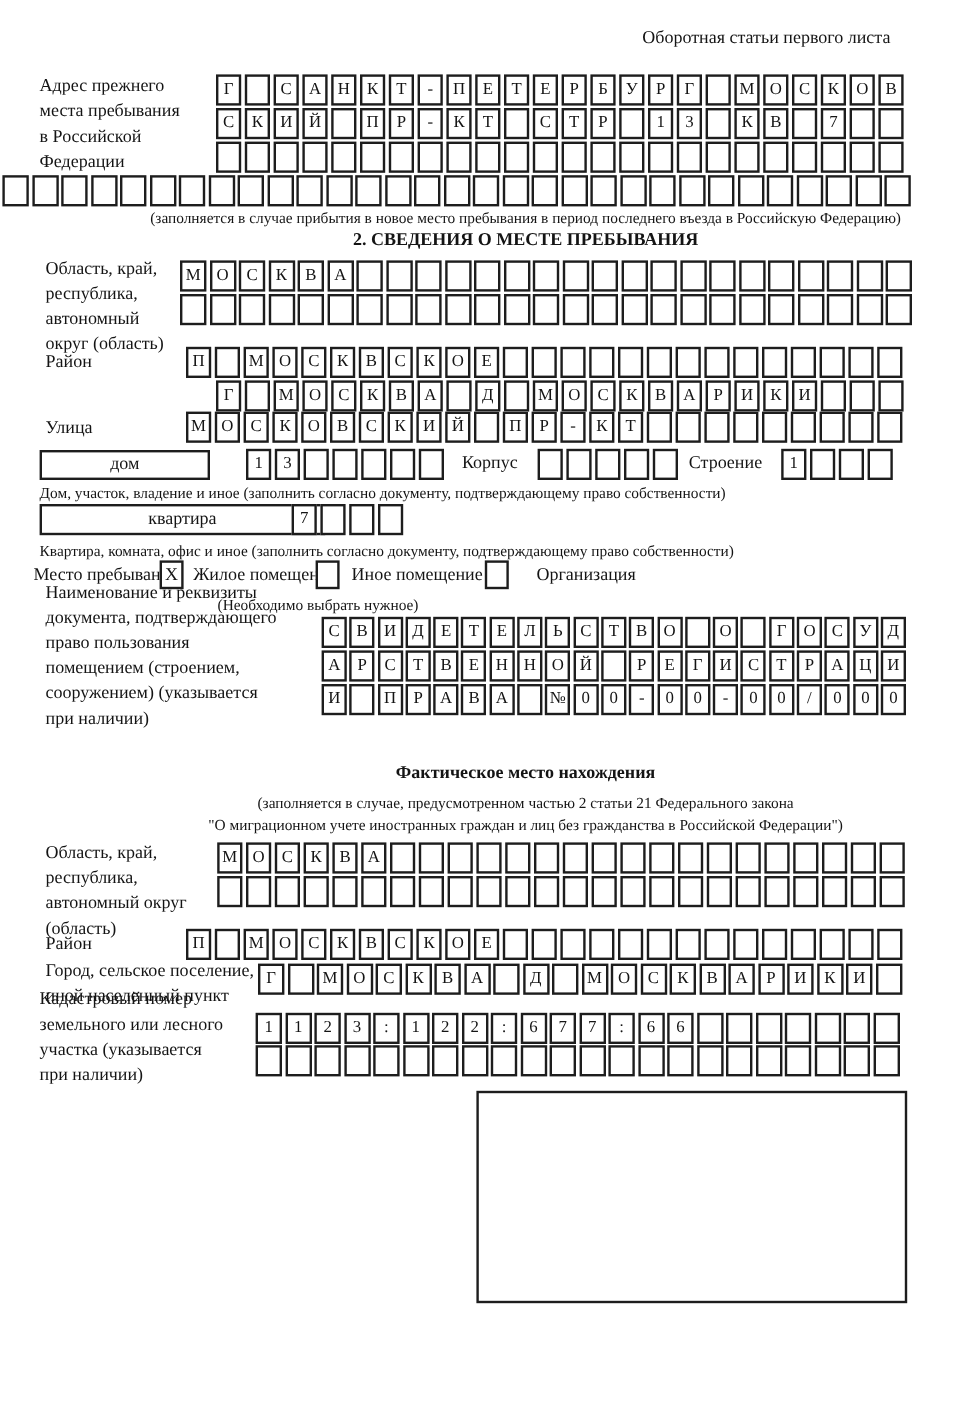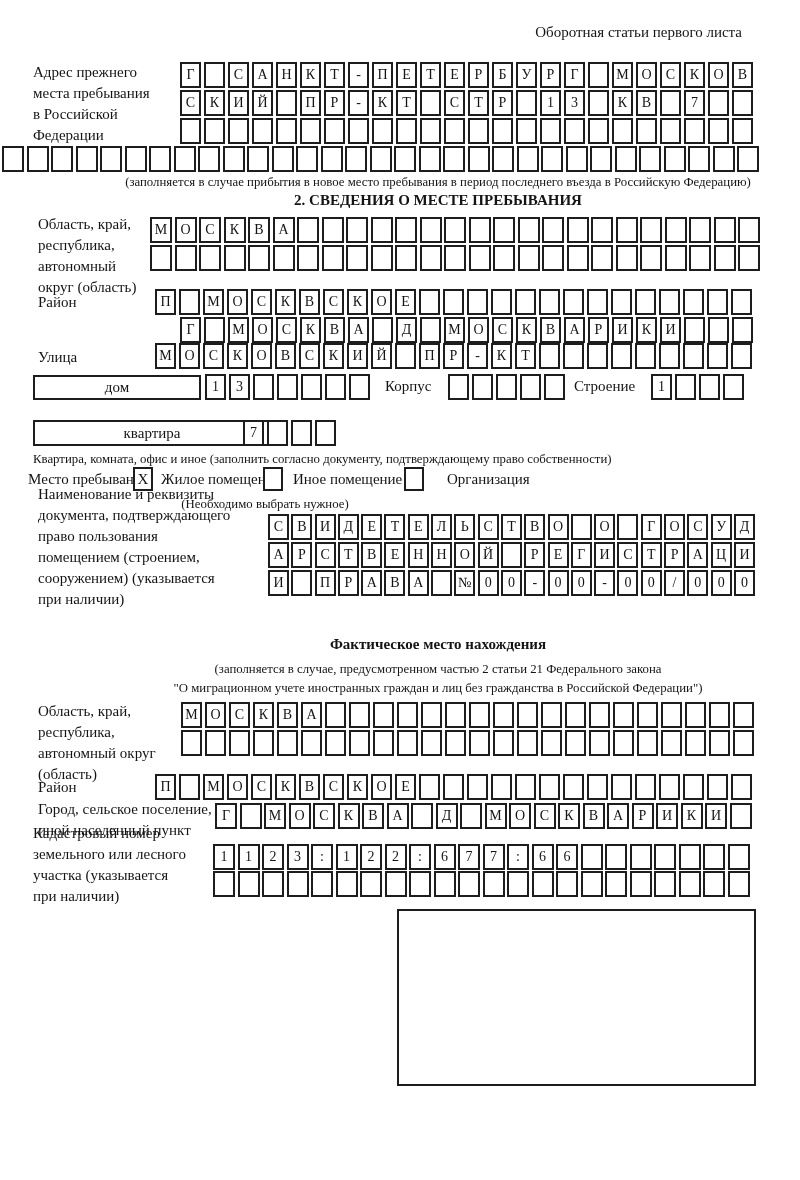--- a/index.html
+++ b/index.html
@@ -285,21 +285,21 @@
       <span class="cell"></span>
       <span class="cell"></span>
       <span class="cell"></span>
       <span class="cell"></span>
       <span class="cell"></span>
       <span class="cell"></span>
       <span class="cell"></span>
       <span class="cell"></span>
     </div>
 
-  <div class="wbox" style="left:33px;top:375px;width:168px;height:25px">дом</div>
+  <div class="wbox" style="left:33px;top:375px;width:142px;height:25px">дом</div>
   <div class="row" style="left:205px;top:374px">
       <span class="cell">1</span>
       <span class="cell">3</span>
       <span class="cell"></span>
       <span class="cell"></span>
       <span class="cell"></span>
       <span class="cell"></span>
       <span class="cell"></span>
     </div>
   <div class="abs" style="left:385px;top:378px">Корпус</div>
@@ -310,20 +310,21 @@
       <span class="cell"></span>
       <span class="cell"></span>
     </div>
   <div class="abs" style="left:574px;top:378px">Строение</div>
   <div class="row" style="left:651px;top:374px">
       <span class="cell">1</span>
       <span class="cell"></span>
       <span class="cell"></span>
       <span class="cell"></span>
     </div>
+  <div class="cap" style="left:33px;top:403px">Дом, участок, владение и иное (заполнить согласно документу, подтверждающему право собственности)</div>
 
   <div class="wbox" style="left:33px;top:420px;width:238px;height:26px">квартира</div>
   <div class="row" style="left:243px;top:420px">
       <span class="cell">7</span>
       <span class="cell"></span>
       <span class="cell"></span>
       <span class="cell"></span>
     </div>
   <div class="cap" style="left:33px;top:451px">Квартира, комната, офис и иное (заполнить согласно документу, подтверждающему право собственности)</div>
 

